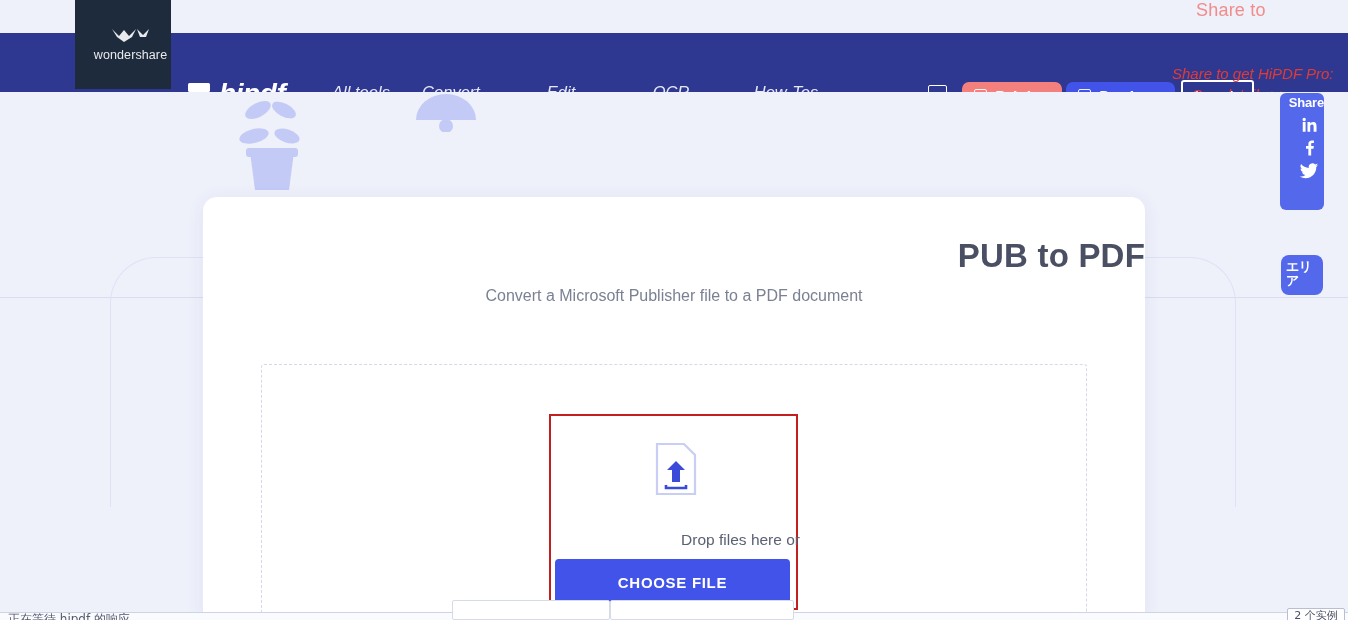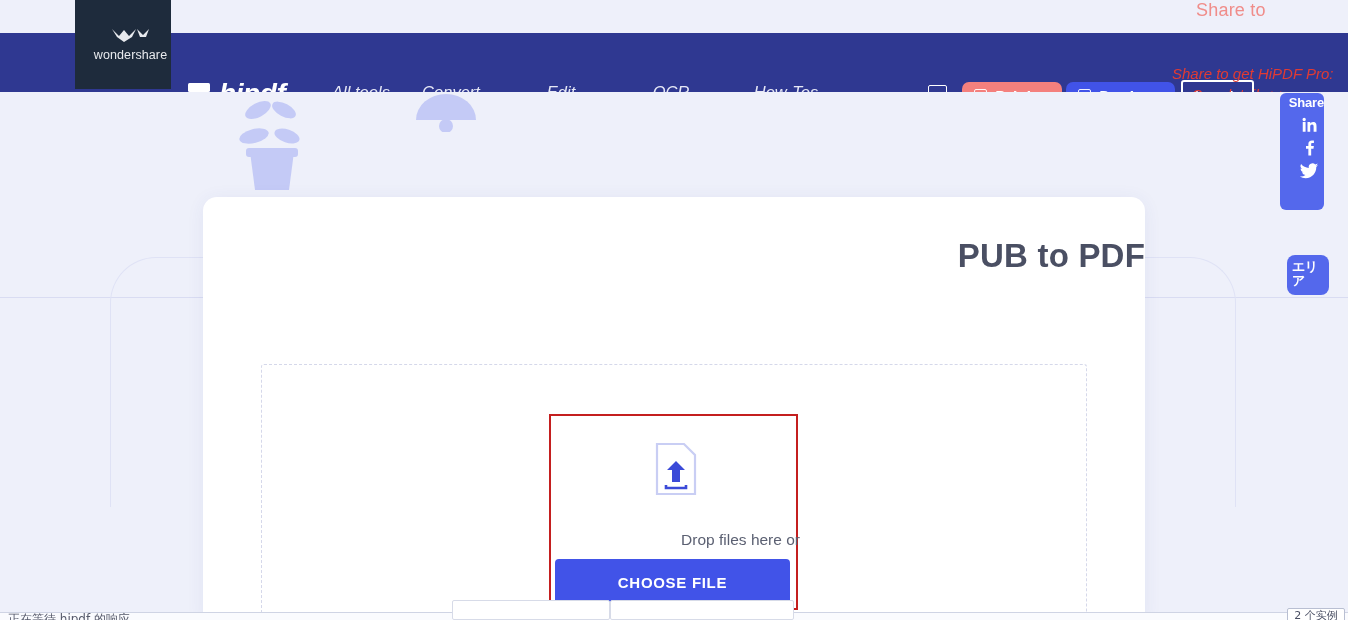--- a/index.html
+++ b/index.html
@@ -151,21 +151,20 @@
     letter-spacing: -.2px;
   }
   .rail-icon { width: 30px; height: 23px; display: flex; align-items: center; justify-content: center; }
   .rail-icon svg { fill: #ffffff; }
   .area-badge {
     position: absolute; left: 1281px; top: 255px; width: 42px; height: 40px;
     background: #5468ec; border-radius: 8px;
     color: #fff; font-size: 13px; line-height: 14px; font-weight: 700;
     padding: 5px 4px 0 5px; letter-spacing: -.5px;
     font-family: "DejaVu Sans", sans-serif;
-    margin-left: 6px;
   }
 
   
   .bottom-bar {
     position: absolute; left: 0; top: 612px; width: 1348px; height: 8px;
     background: #fafbfe; border-top: 1px solid #cfd4e4;
   }
   .bottom-text {
     position: absolute; left: 8px; top: 611px;
     font-size: 12px; color: #55596a; white-space: nowrap;
@@ -307,20 +306,21 @@
 
     <svg class="ill" style="left:1098px; top:100px; width:50px; height:90px;" viewBox="0 0 50 90">
       <path d="M26 70 C26 46 14 34 22 14 C32 26 36 46 28 70 Z"></path>
       <path d="M12 70 h28 l-4 18 h-20 z"></path>
       <ellipse cx="26" cy="70" rx="14" ry="4.5"></ellipse>
     </svg>
   </div>
 
   <div class="card">
     <div class="card-title">PUB to PDF</div>
+    <div class="card-sub">Convert a Microsoft Publisher file to a PDF document</div>
     <div class="dropzone"></div>
   </div>
 
   <div class="redbox">
     <div class="upload-icon-wrap">
       <svg width="44" height="56" viewBox="0 0 44 56">
         <path d="M3 3 h27 l11 11 v39 h-38 z" fill="none" stroke="#c9cef4" stroke-width="2.2" stroke-dasharray="0"></path>
         <path d="M22 20 l9 9 h-5 v12 h-8 v-12 h-5 z" fill="#3b4ad8"></path>
         <path d="M12 44 v3 h20 v-3" fill="none" stroke="#3b4ad8" stroke-width="2.6"></path>
       </svg>

